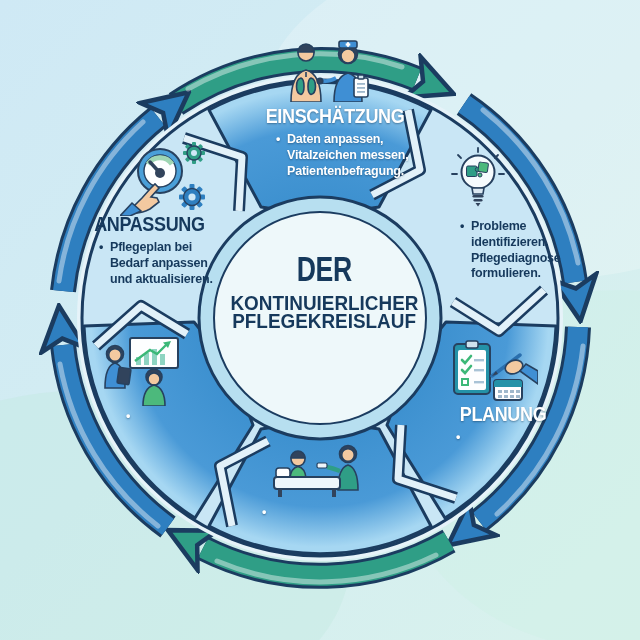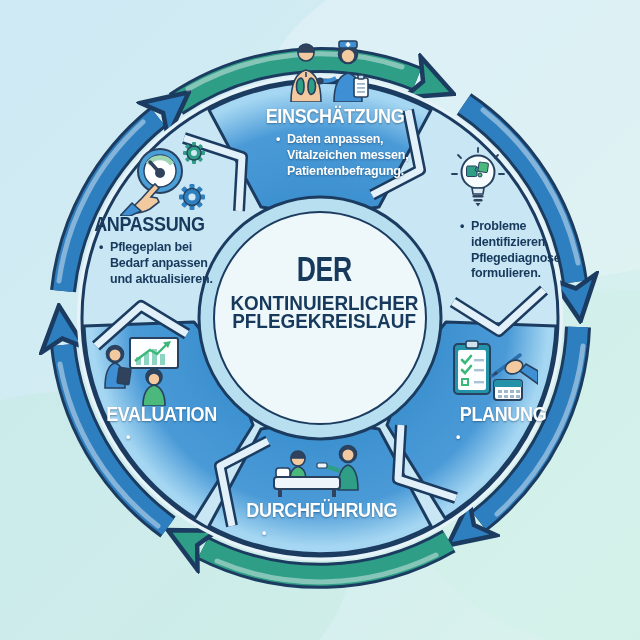--- a/index.html
+++ b/index.html
@@ -299,28 +299,26 @@
   </div>
 
   <div class="stage" style="left:443px;top:404px;width:120px">
     <div class="stage-heading on-blue"><span class="cond">PLANUNG</span></div>
     <div class="stage-detail on-blue" style="margin-left:13px">
       <span class="dot">•</span>
     </div>
   </div>
 
   <div class="stage" style="left:236px;top:500px;width:172px">
-    <div class="stage-heading on-blue"><span class="cond">DURCHFÜHRUNG</span></div>
     <div class="stage-detail on-blue" style="margin-left:26px">
       <span class="dot">•</span>
     </div>
   </div>
 
   <div class="stage" style="left:95px;top:404px;width:134px">
-    <div class="stage-heading on-blue"><span class="cond">EVALUATION</span></div>
     <div class="stage-detail on-blue" style="margin-left:31px">
       <span class="dot">•</span>
     </div>
   </div>
 
   <div class="stage" style="left:85px;top:214px;width:128px">
     <div class="stage-heading on-light"><span class="cond">ANPASSUNG</span></div>
     <div class="stage-detail on-light" style="margin-left:14px">
       <span class="dot">•</span>
       <span class="txt">Pflegeplan bei

